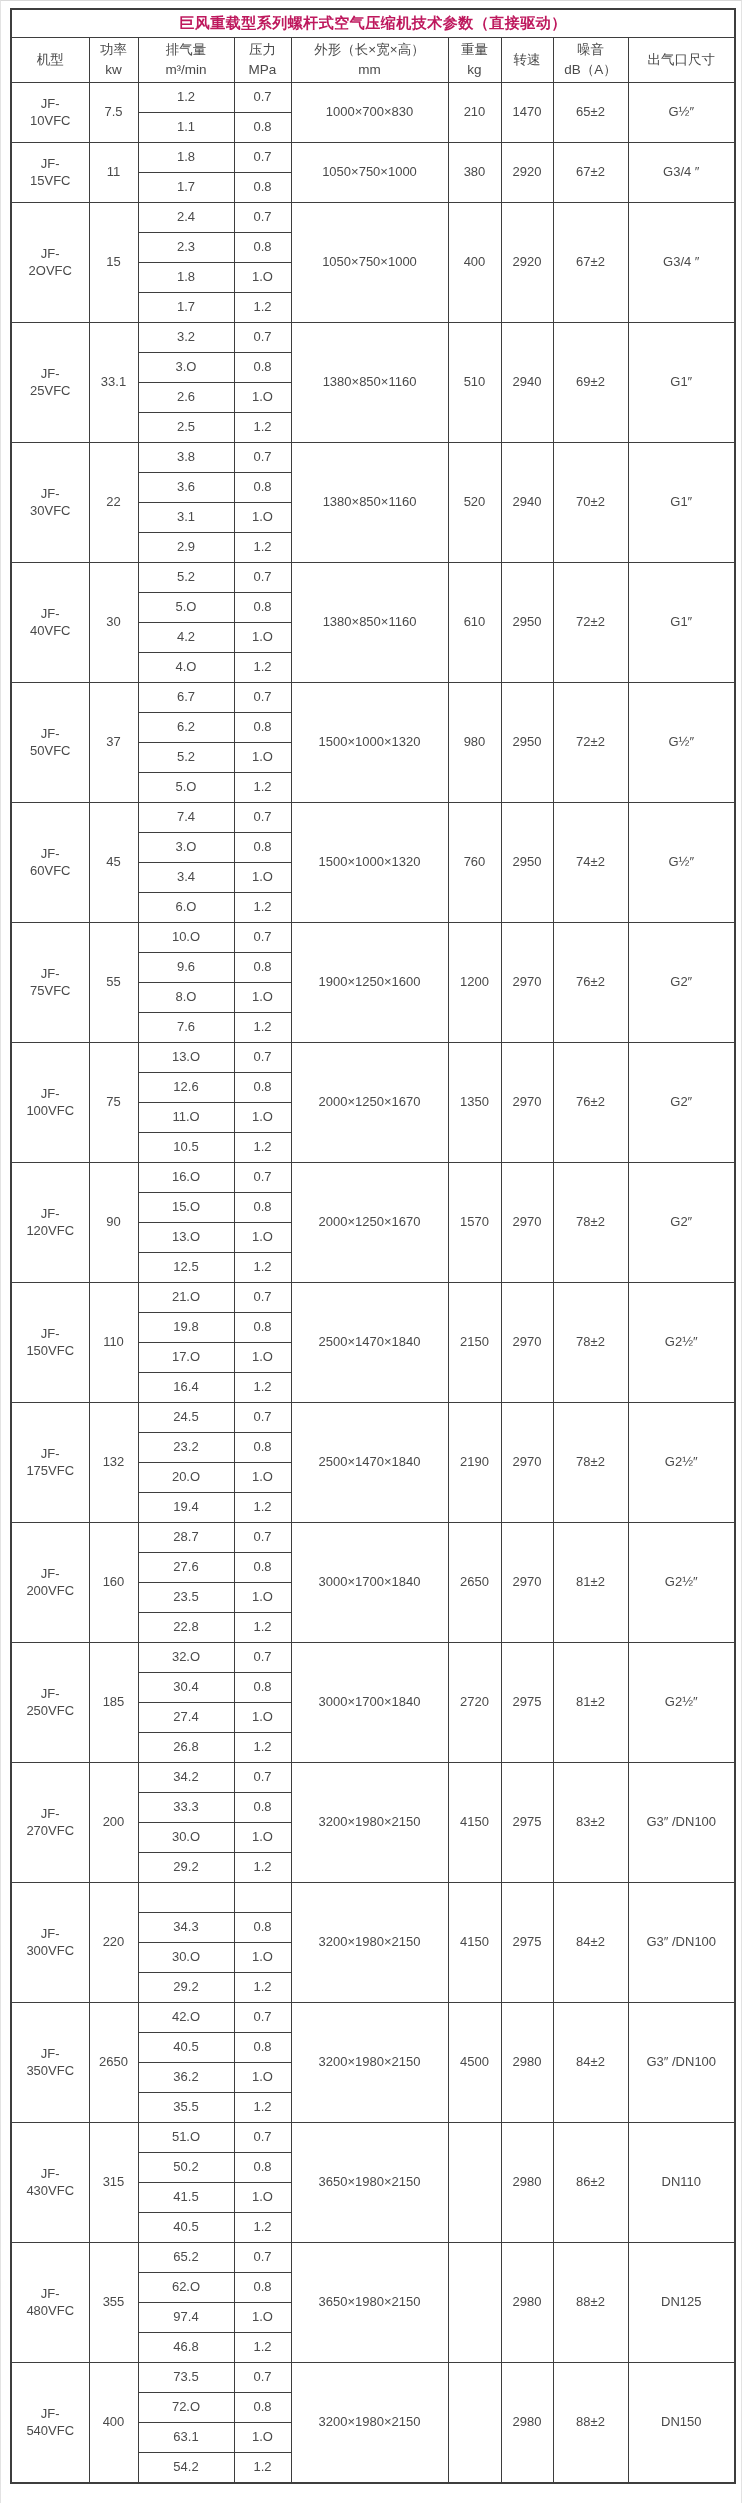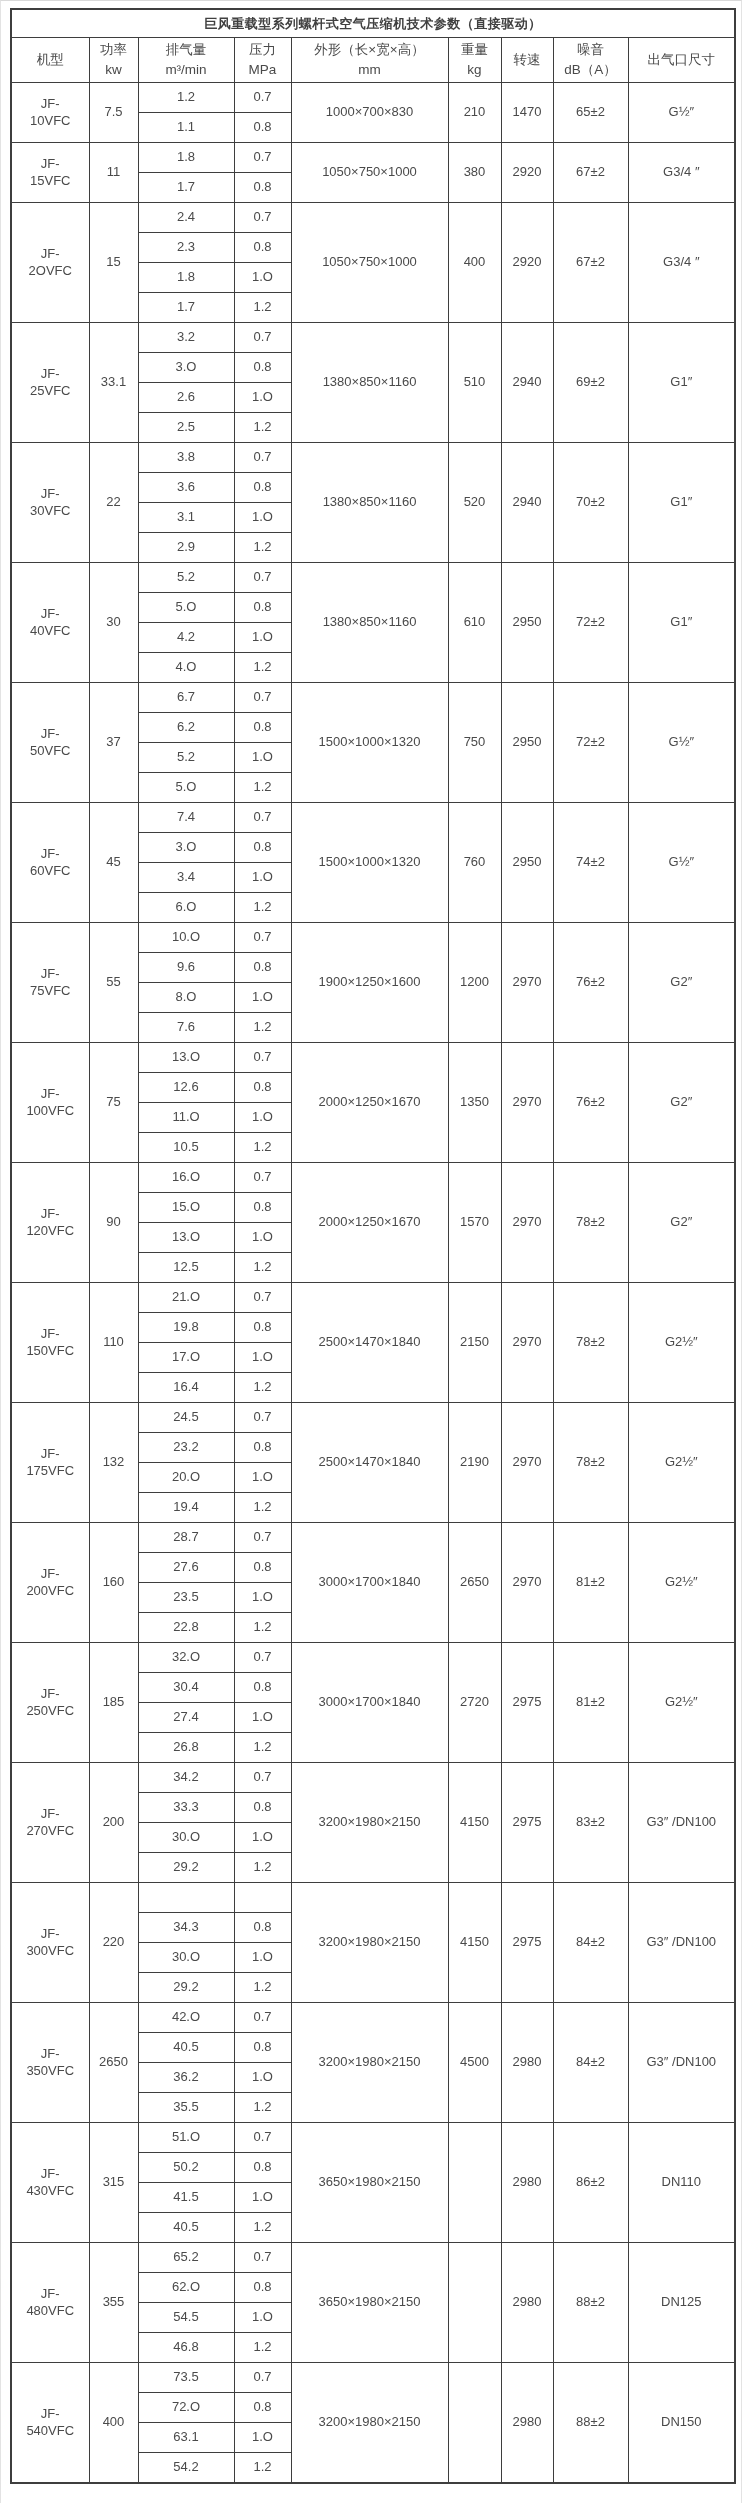--- a/index.html
+++ b/index.html
@@ -26,23 +26,23 @@
   table.spec th, table.spec td {
     border: 1px solid #3e3e3e;
     text-align: center;
     vertical-align: middle;
     padding: 0 2px;
     white-space: pre-line;
     overflow: hidden;
   }
   th.title-cell {
     height: 27px;
-    font-size: 13px;
+    font-size: 15px;
     font-weight: bold;
-    color: #404040;
+    color: #be185d;
     letter-spacing: 0.5px;
   }
   tr.header-row th {
     height: 44px;
     font-size: 13.5px;
     font-weight: normal;
     line-height: 1.45;
     color: #4a4a4a;
   }
   table.spec td {
@@ -228,21 +228,21 @@
           <td>4.O</td>
           <td>1.2</td>
         </tr>
         <tr>
           <td rowspan="4">JF-
 50VFC</td>
           <td rowspan="4">37</td>
           <td>6.7</td>
           <td>0.7</td>
           <td rowspan="4">1500×1000×1320</td>
-          <td rowspan="4">750</td>
+          <td rowspan="4">980</td>
           <td rowspan="4">2950</td>
           <td rowspan="4">72±2</td>
           <td rowspan="4">G½″</td>
         </tr>
         <tr>
           <td>6.2</td>
           <td>0.8</td>
         </tr>
         <tr>
           <td>5.2</td>
@@ -550,21 +550,21 @@
           <td rowspan="4"></td>
           <td rowspan="4">2980</td>
           <td rowspan="4">88±2</td>
           <td rowspan="4">DN125</td>
         </tr>
         <tr>
           <td>62.O</td>
           <td>0.8</td>
         </tr>
         <tr>
-          <td>54.5</td>
+          <td>97.4</td>
           <td>1.O</td>
         </tr>
         <tr>
           <td>46.8</td>
           <td>1.2</td>
         </tr>
         <tr>
           <td rowspan="4">JF-
 540VFC</td>
           <td rowspan="4">400</td>

